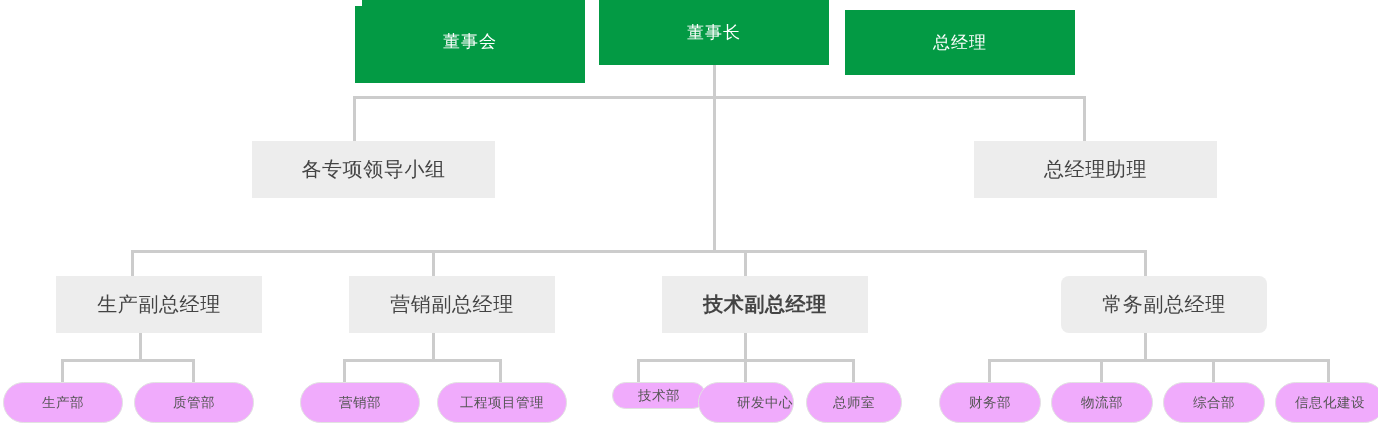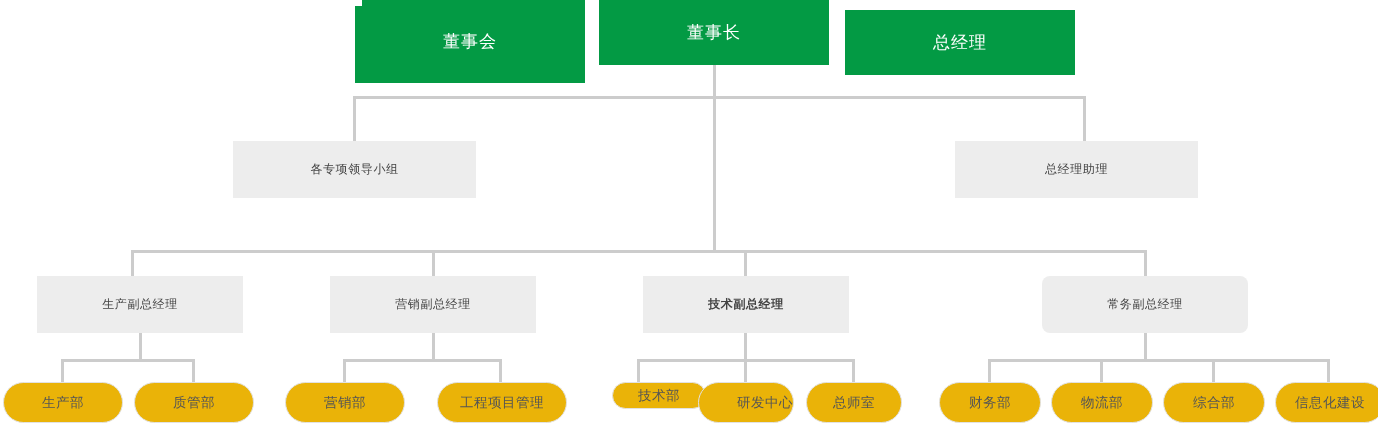--- a/index.html
+++ b/index.html
@@ -45,29 +45,30 @@
   }
 
   
   .node-box {
     position: absolute;
     background: #ededed;
     color: #444444;
     display: flex;
     align-items: center;
     justify-content: center;
-    font-size: 12px;
+    font-size: 20px;
     letter-spacing: 0.6px;
     box-sizing: border-box;
+    margin-left: 19px;
   }
 
   
   .node-pill {
     position: absolute;
-    background: #eab308;
+    background: #f0abfc;
     border: 1px solid #e2e2e2;
     border-radius: 22px;
     color: #555555;
     display: flex;
     align-items: center;
     justify-content: center;
     font-size: 13.5px;
     letter-spacing: 0.5px;
     box-sizing: border-box;
   }
@@ -150,21 +151,21 @@
   </div>
 
   <div class="node-pill" style="left:3px; top:382px; width:120px; height:41px;">
     <span>生产部</span>
   </div>
 
   <div class="node-pill" style="left:134px; top:382px; width:120px; height:41px;">
     <span>质管部</span>
   </div>
 
-  <div class="node-pill" style="left:285px; top:382px; width:120px; height:41px;">
+  <div class="node-pill" style="left:300px; top:382px; width:120px; height:41px;">
     <span>营销部</span>
   </div>
 
   <div class="node-pill" style="left:437px; top:382px; width:130px; height:41px;">
     <span>工程项目管理</span>
   </div>
 
   <div class="node-pill" style="left:612px; top:382px; width:94px; height:27px;">
     <span>技术部</span>
   </div>

